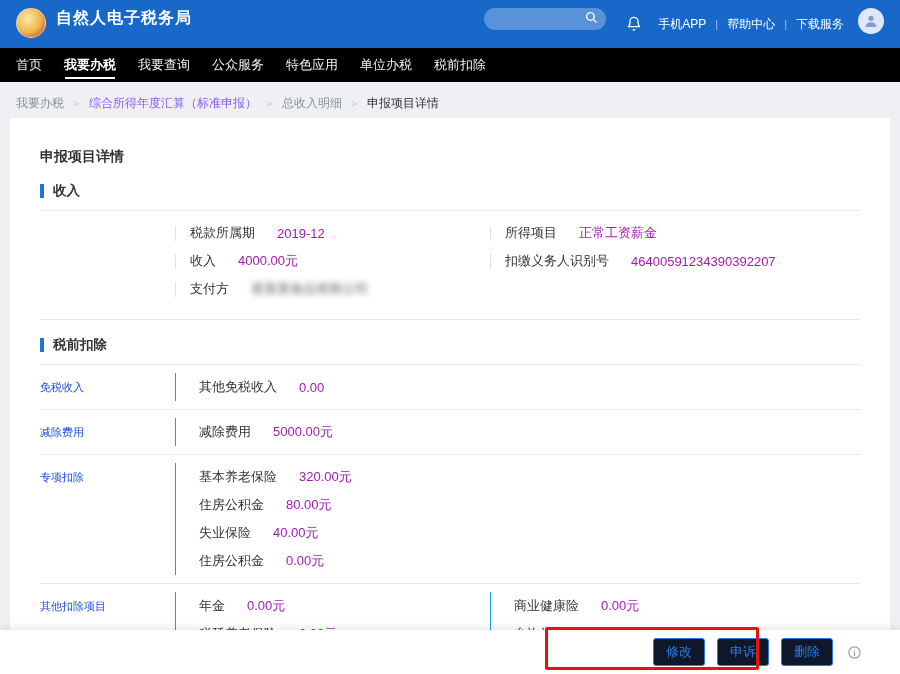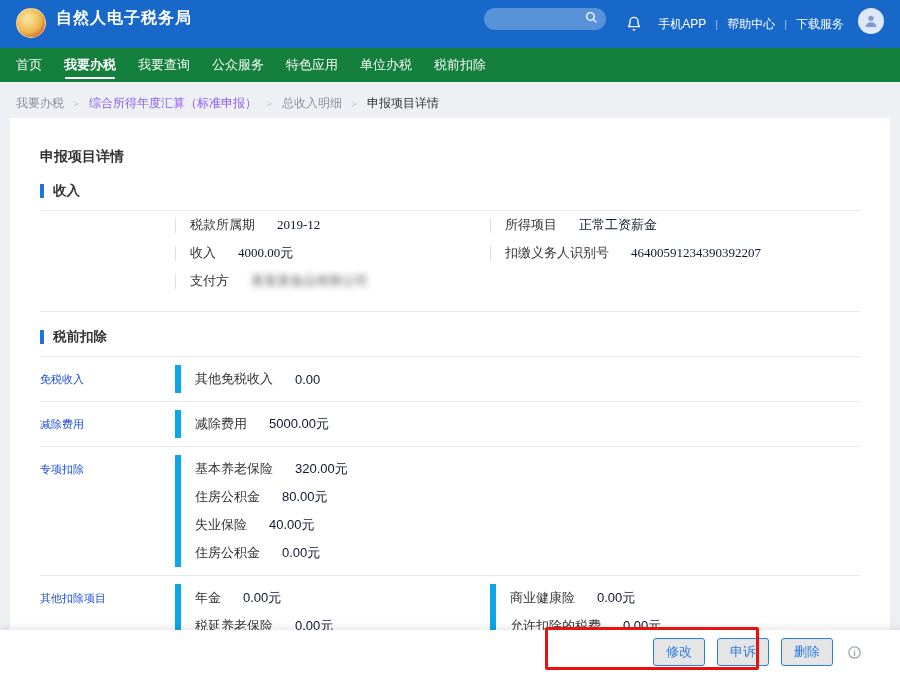--- a/index.html
+++ b/index.html
@@ -17,21 +17,21 @@
                background: rgba(255,255,255,.28); display: flex; align-items: center;
                justify-content: flex-end; padding-right: 8px; cursor: text; }
   .bell { margin-left: 20px; display: flex; align-items: center; cursor: pointer; }
   .top-links { display: flex; align-items: center; margin-left: 16px; }
   .top-link { color: #fff; font-size: 12px; cursor: pointer; white-space: nowrap; }
   .sep { color: rgba(255,255,255,.55); font-size: 11px; margin: 0 9px; }
   .avatar { width: 26px; height: 26px; border-radius: 50%; background: #dfe8f8; margin-left: 14px;
             display: flex; align-items: center; justify-content: center; overflow: hidden; cursor: pointer; }
 
   
-  .nav { height: 34px; background: #15803d; display: flex; padding: 0 16px; gap: 22px; }
+  .nav { height: 34px; background: #000000; display: flex; padding: 0 16px; gap: 22px; }
   .nav-item { color: #fff; font-size: 13px; display: flex; align-items: center; position: relative;
               cursor: pointer; opacity: .95; }
   .nav-item.active { font-weight: 700; opacity: 1; }
   .nav-item.active::after { content: ""; position: absolute; left: 1px; right: 1px; bottom: 3px;
               height: 2px; background: #fff; }
 
   
   .breadcrumb { padding: 13px 16px 0 16px; font-size: 12px; display: flex; align-items: center; }
   .bc-plain { color: #8a8f99; cursor: pointer; }
   .bc-link { color: #8b5cf6; cursor: pointer; }
@@ -42,43 +42,43 @@
   .card { position: absolute; left: 10px; right: 10px; top: 118px; bottom: 0; background: #fff;
           padding: 30px 30px 0 30px; }
   .card-title { font-size: 14px; font-weight: 700; color: #333; }
   .section-header { display: flex; align-items: center; gap: 9px; margin-top: 16px; height: 18px; }
   .sec-bar { width: 4px; height: 14px; background: #1f74e0; }
   .sec-title { font-size: 13.5px; font-weight: 700; color: #333; }
   .hr { height: 1px; background: #e8e8e8; margin-top: 10px; }
   .hr.tight { margin-top: 16px; }
 
   .i-row { display: flex; align-items: center; height: 28px; font-size: 13px; color: #333; }
-  .i-rows { margin-top: 0; font-family: Liberation Serif, serif; }
+  .i-rows { margin-top: 8px; }
   .cat-col { flex: 0 0 135px; font-size: 11px; color: #1d4ed8; }
   .cell { flex: 0 0 315px; display: flex; align-items: center; height: 15px;
           border-left: 1px solid #e0e0e0; padding-left: 14px; }
   .cell.grow { flex: 1 1 auto; }
   .f-label { color: #333; margin-right: 22px; white-space: nowrap; }
-  .f-value { color: #0f172a; white-space: nowrap; }
+  .f-value { color: #a21caf; white-space: nowrap; }
   .redacted { filter: blur(3px); color: #555; }
   .blur-light { filter: blur(0.7px); }
 
   .d-row { display: flex; align-items: flex-start; border-bottom: 1px solid #e8e8e8;
            padding: 8px 0; font-size: 13px; }
   .d-row.last { border-bottom: none; padding-bottom: 0; }
   .d-row .cat-col { height: 28px; display: flex; align-items: center; }
-  .d-cell { flex: 0 0 315px; border-left: 6px solid #0ea5e9; padding-left: 14px; text-align: center; }
+  .d-cell { flex: 0 0 315px; border-left: 1px solid #0ea5e9; padding-left: 23px; text-align: center; }
   .d-cell.right { flex: 1 1 auto; }
   .d-item { height: 28px; display: flex; align-items: center; }
 
   
   .footer { position: absolute; left: 0; right: 0; bottom: 0; height: 44px; background: #fff;
             box-shadow: 0 -2px 8px rgba(0,0,0,.10); display: flex; align-items: center;
             justify-content: flex-end; padding: 0 38px 0 0; gap: 12px; z-index: 20; }
-  .btn-outline { border: 1px solid #2b7ce5; color: #2b7ce5; background: #e5e5e5; font-size: 13px;
+  .btn-outline { border: 1px solid #2b7ce5; color: #2b7ce5; background: #0f172a; font-size: 13px;
                  padding: 4px 12px; border-radius: 3px; cursor: pointer;
                  font-family: inherit; }
   .info-wrap { display: flex; align-items: center; margin-left: 2px; cursor: pointer; }
   .btn-primary { background: #2b7ce5; color: #fff; border: 1px solid #2b7ce5; font-size: 12.5px;
                  padding: 5px 11px; border-radius: 3px; margin-left: 26px; cursor: pointer;
                  font-family: inherit; }
 
   
   .annotation { position: absolute; left: 545px; top: 627px; width: 214px; height: 43px;
                 border: 3px solid #e8130c; border-radius: 2px; z-index: 30; pointer-events: none; }

